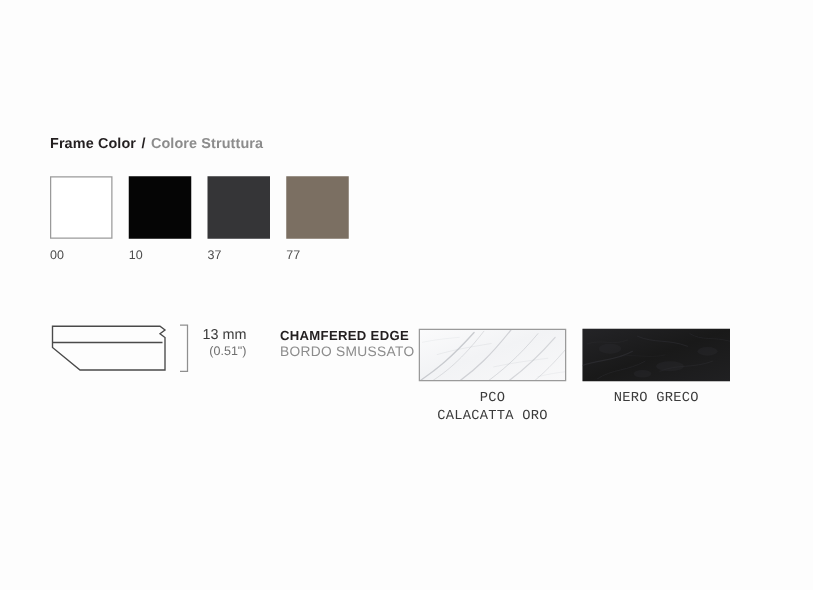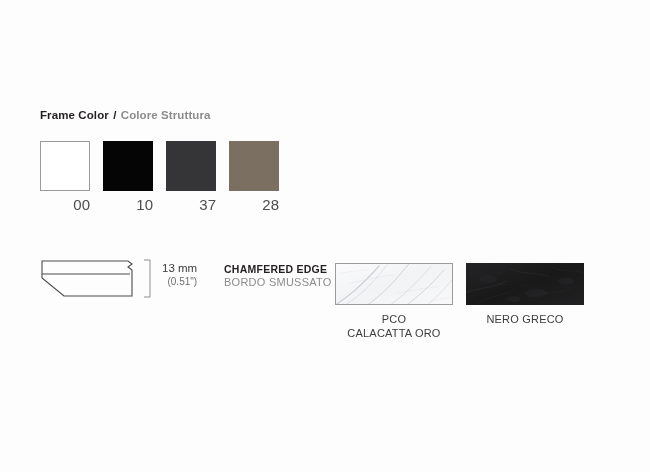--- a/index.html
+++ b/index.html
@@ -59,22 +59,22 @@
   .swatch-chip {
     width: 50px;
     height: 50px;
     box-sizing: border-box;
   }
   .swatch-chip.bordered {
     border: 1px solid #9a9a9a;
   }
   .swatch-code {
     margin-top: 7px;
-    text-align: right;
-    font-size: 15px;
+    text-align: left;
+    font-size: 10px;
     color: #4d4d4d;
     font-stretch: condensed;
     line-height: 13px;
   }
 
   
   .edge-section {
     position: absolute;
     left: 40px;
     top: 256px;
@@ -146,20 +146,21 @@
     position: relative;
     overflow: hidden;
   }
   .material-chip.bordered {
     border: 1px solid #9a9a9a;
   }
   .material-names {
     margin-top: 7px;
     text-align: center;
     line-height: 14px;
+    font-family: Liberation Mono, monospace;
   }
   .material-names span {
     display: block;
     font-size: 11px;
     color: #3c3c3c;
     font-stretch: condensed;
     letter-spacing: 0.2px;
   }
 
   .veins {
@@ -191,21 +192,21 @@
       <div class="swatch-code">10</div>
     </div>
 
     <div class="swatch-cell">
       <div class="swatch-chip" style="background: rgb(53, 53, 55);"></div>
       <div class="swatch-code">37</div>
     </div>
 
     <div class="swatch-cell">
       <div class="swatch-chip" style="background: rgb(123, 111, 98);"></div>
-      <div class="swatch-code">28</div>
+      <div class="swatch-code">77</div>
     </div>
 
   </div>
 
   <div class="edge-section">
 
     <svg class="edge-drawing" width="116" height="50" viewBox="0 0 116 50">
 
       <path d="M 2 5
                L 88 5

